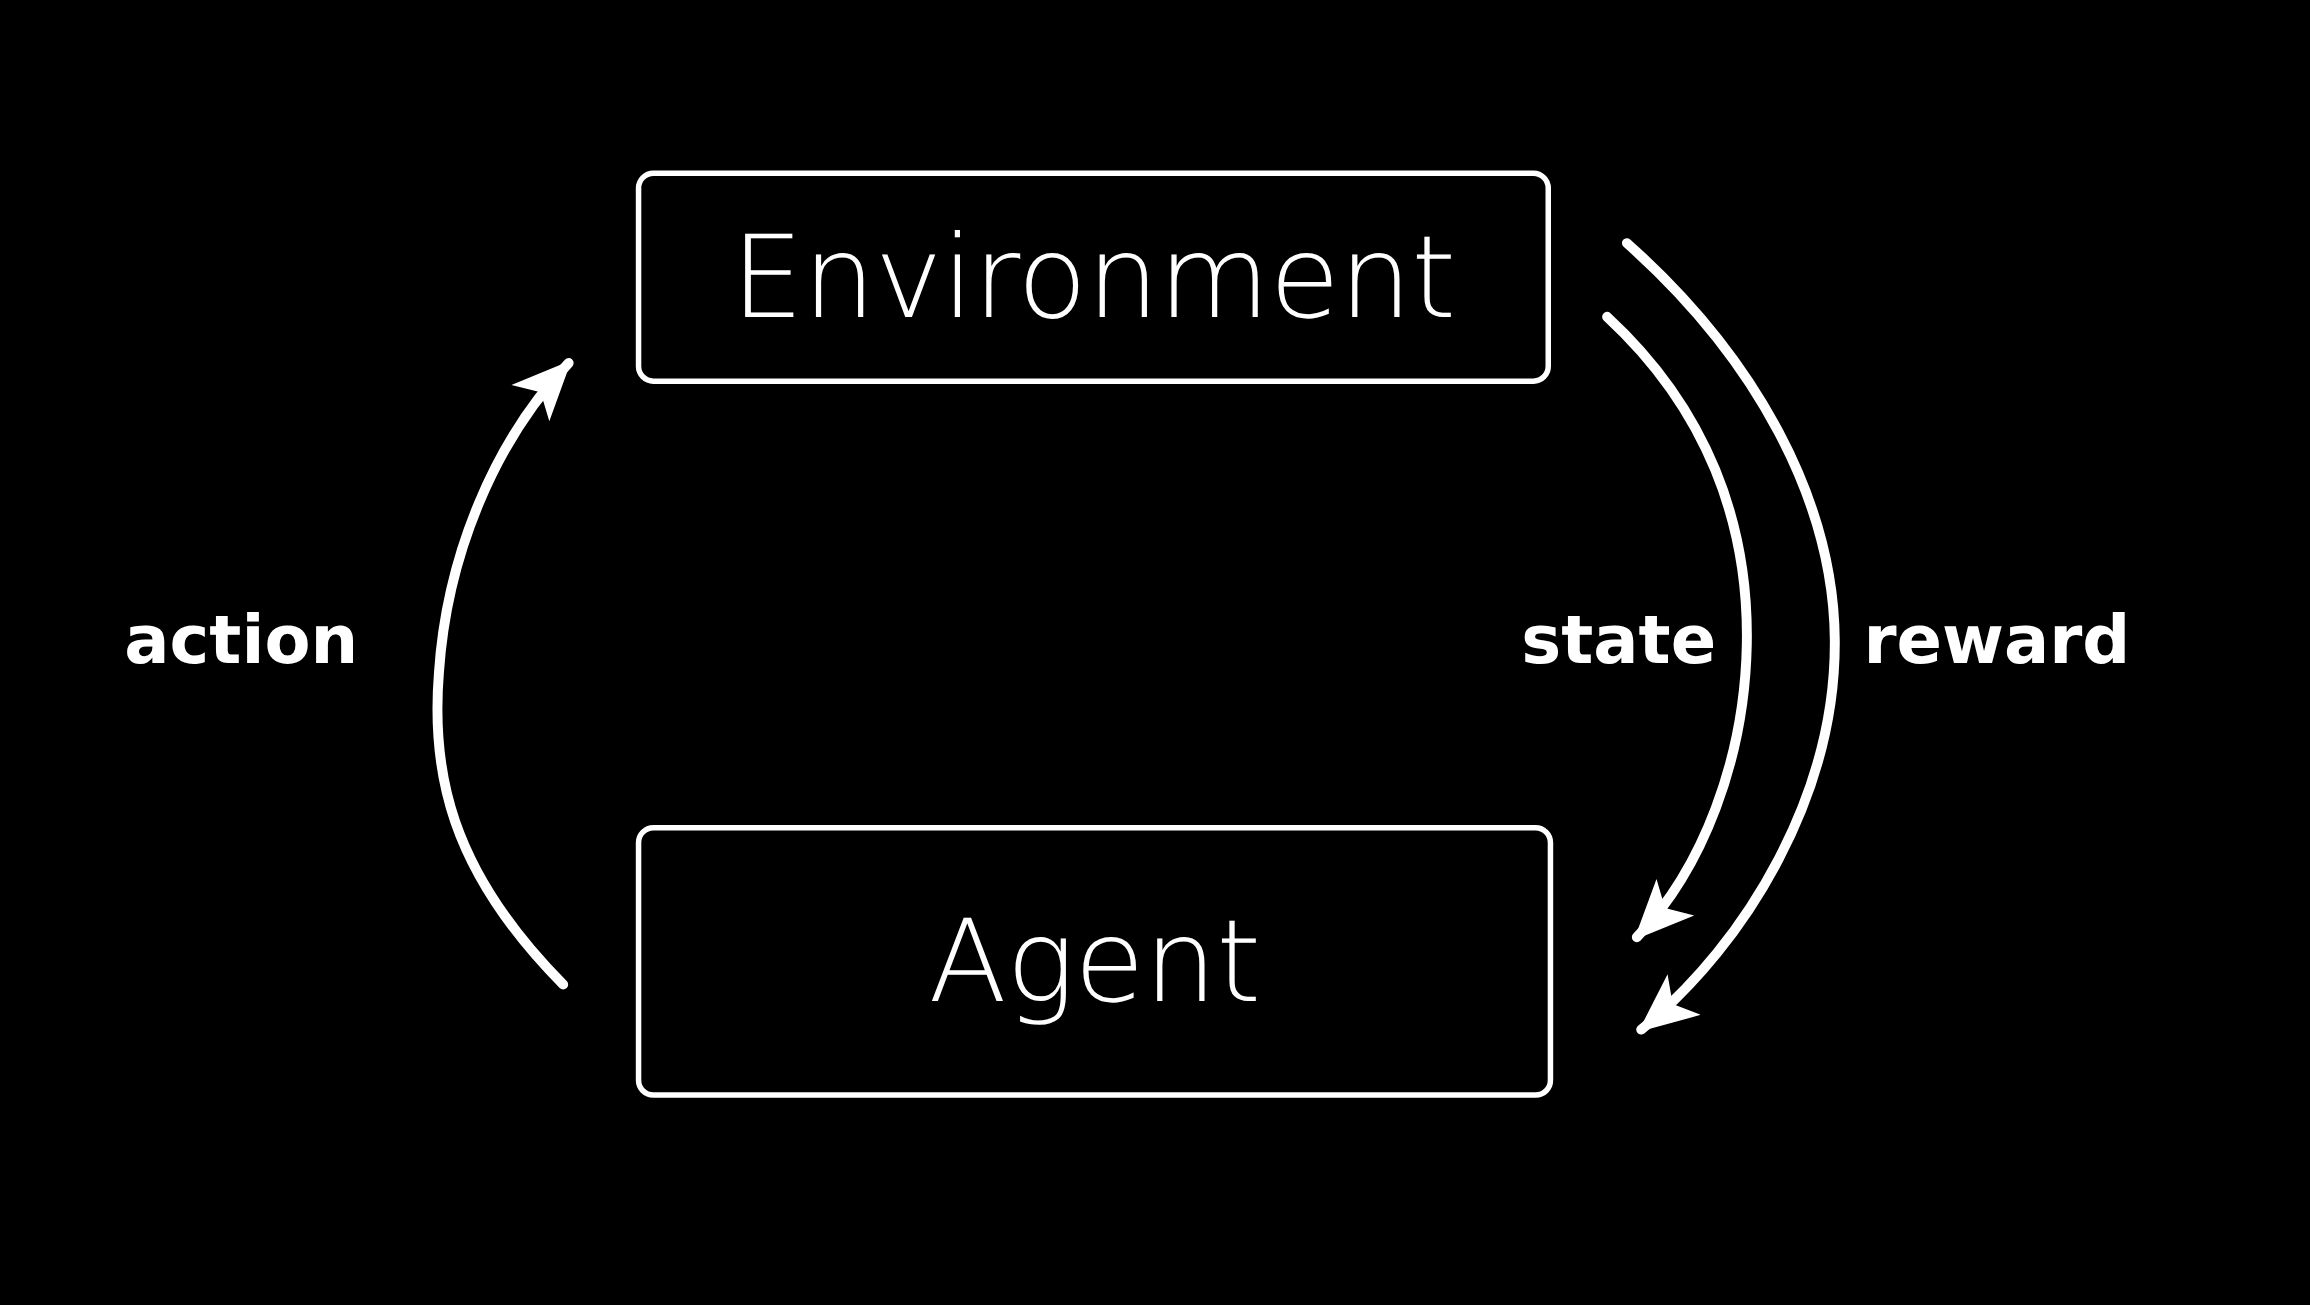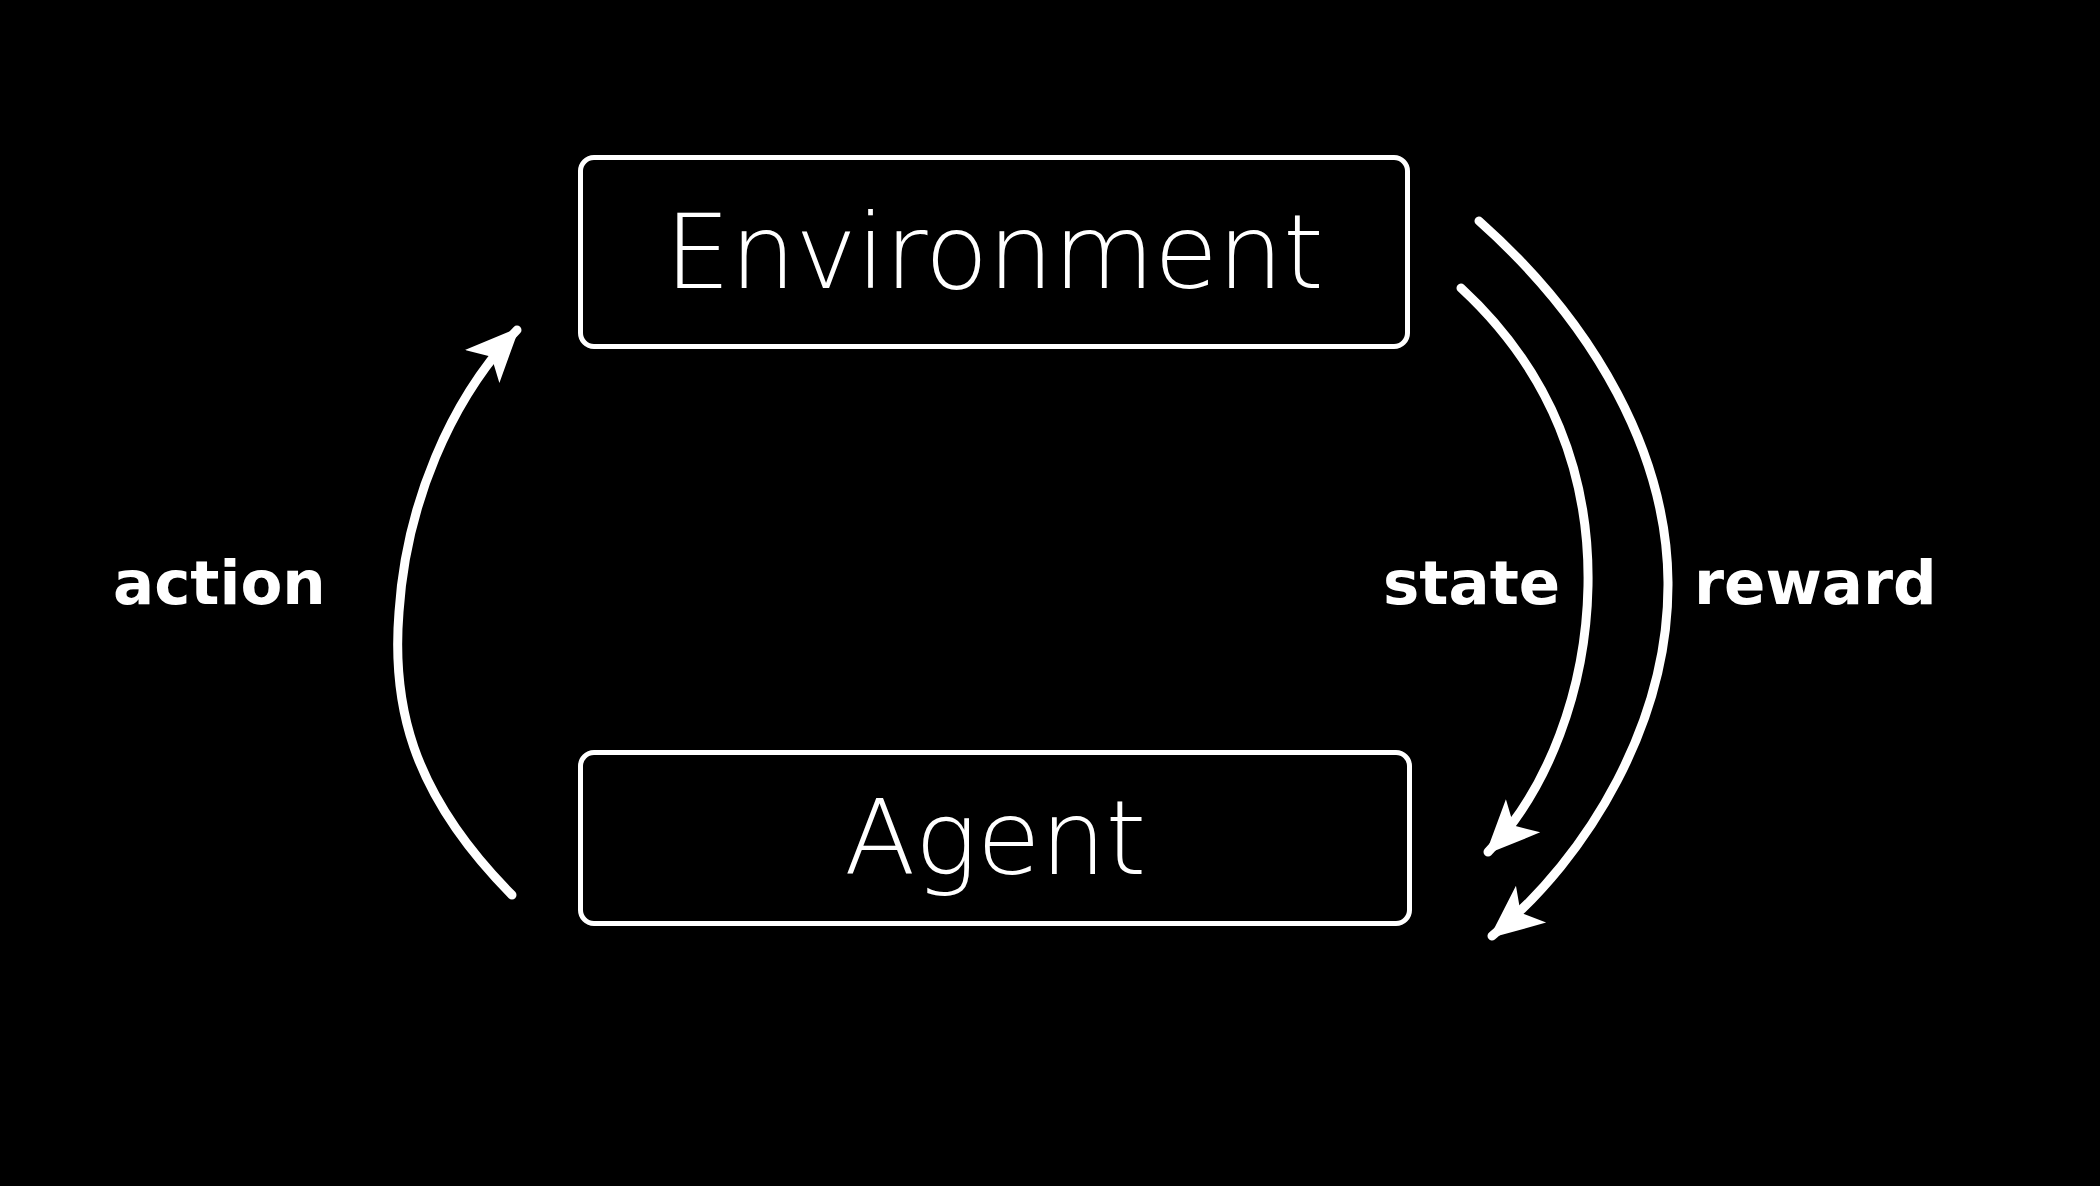--- a/index.html
+++ b/index.html
@@ -49,21 +49,21 @@
   #env-box {
     left: 578px;
     top: 155px;
     width: 832px;
     height: 194px;
   }
   #agent-box {
     left: 578px;
     top: 750px;
     width: 834px;
-    height: 176px;
+    height: 248px;
   }
   .edge-label {
     position: absolute;
     color: #ffffff;
     font-family: "DejaVu Sans", sans-serif;
     font-weight: 700;
     font-size: 61px;
     line-height: 1;
     white-space: nowrap;
   }

